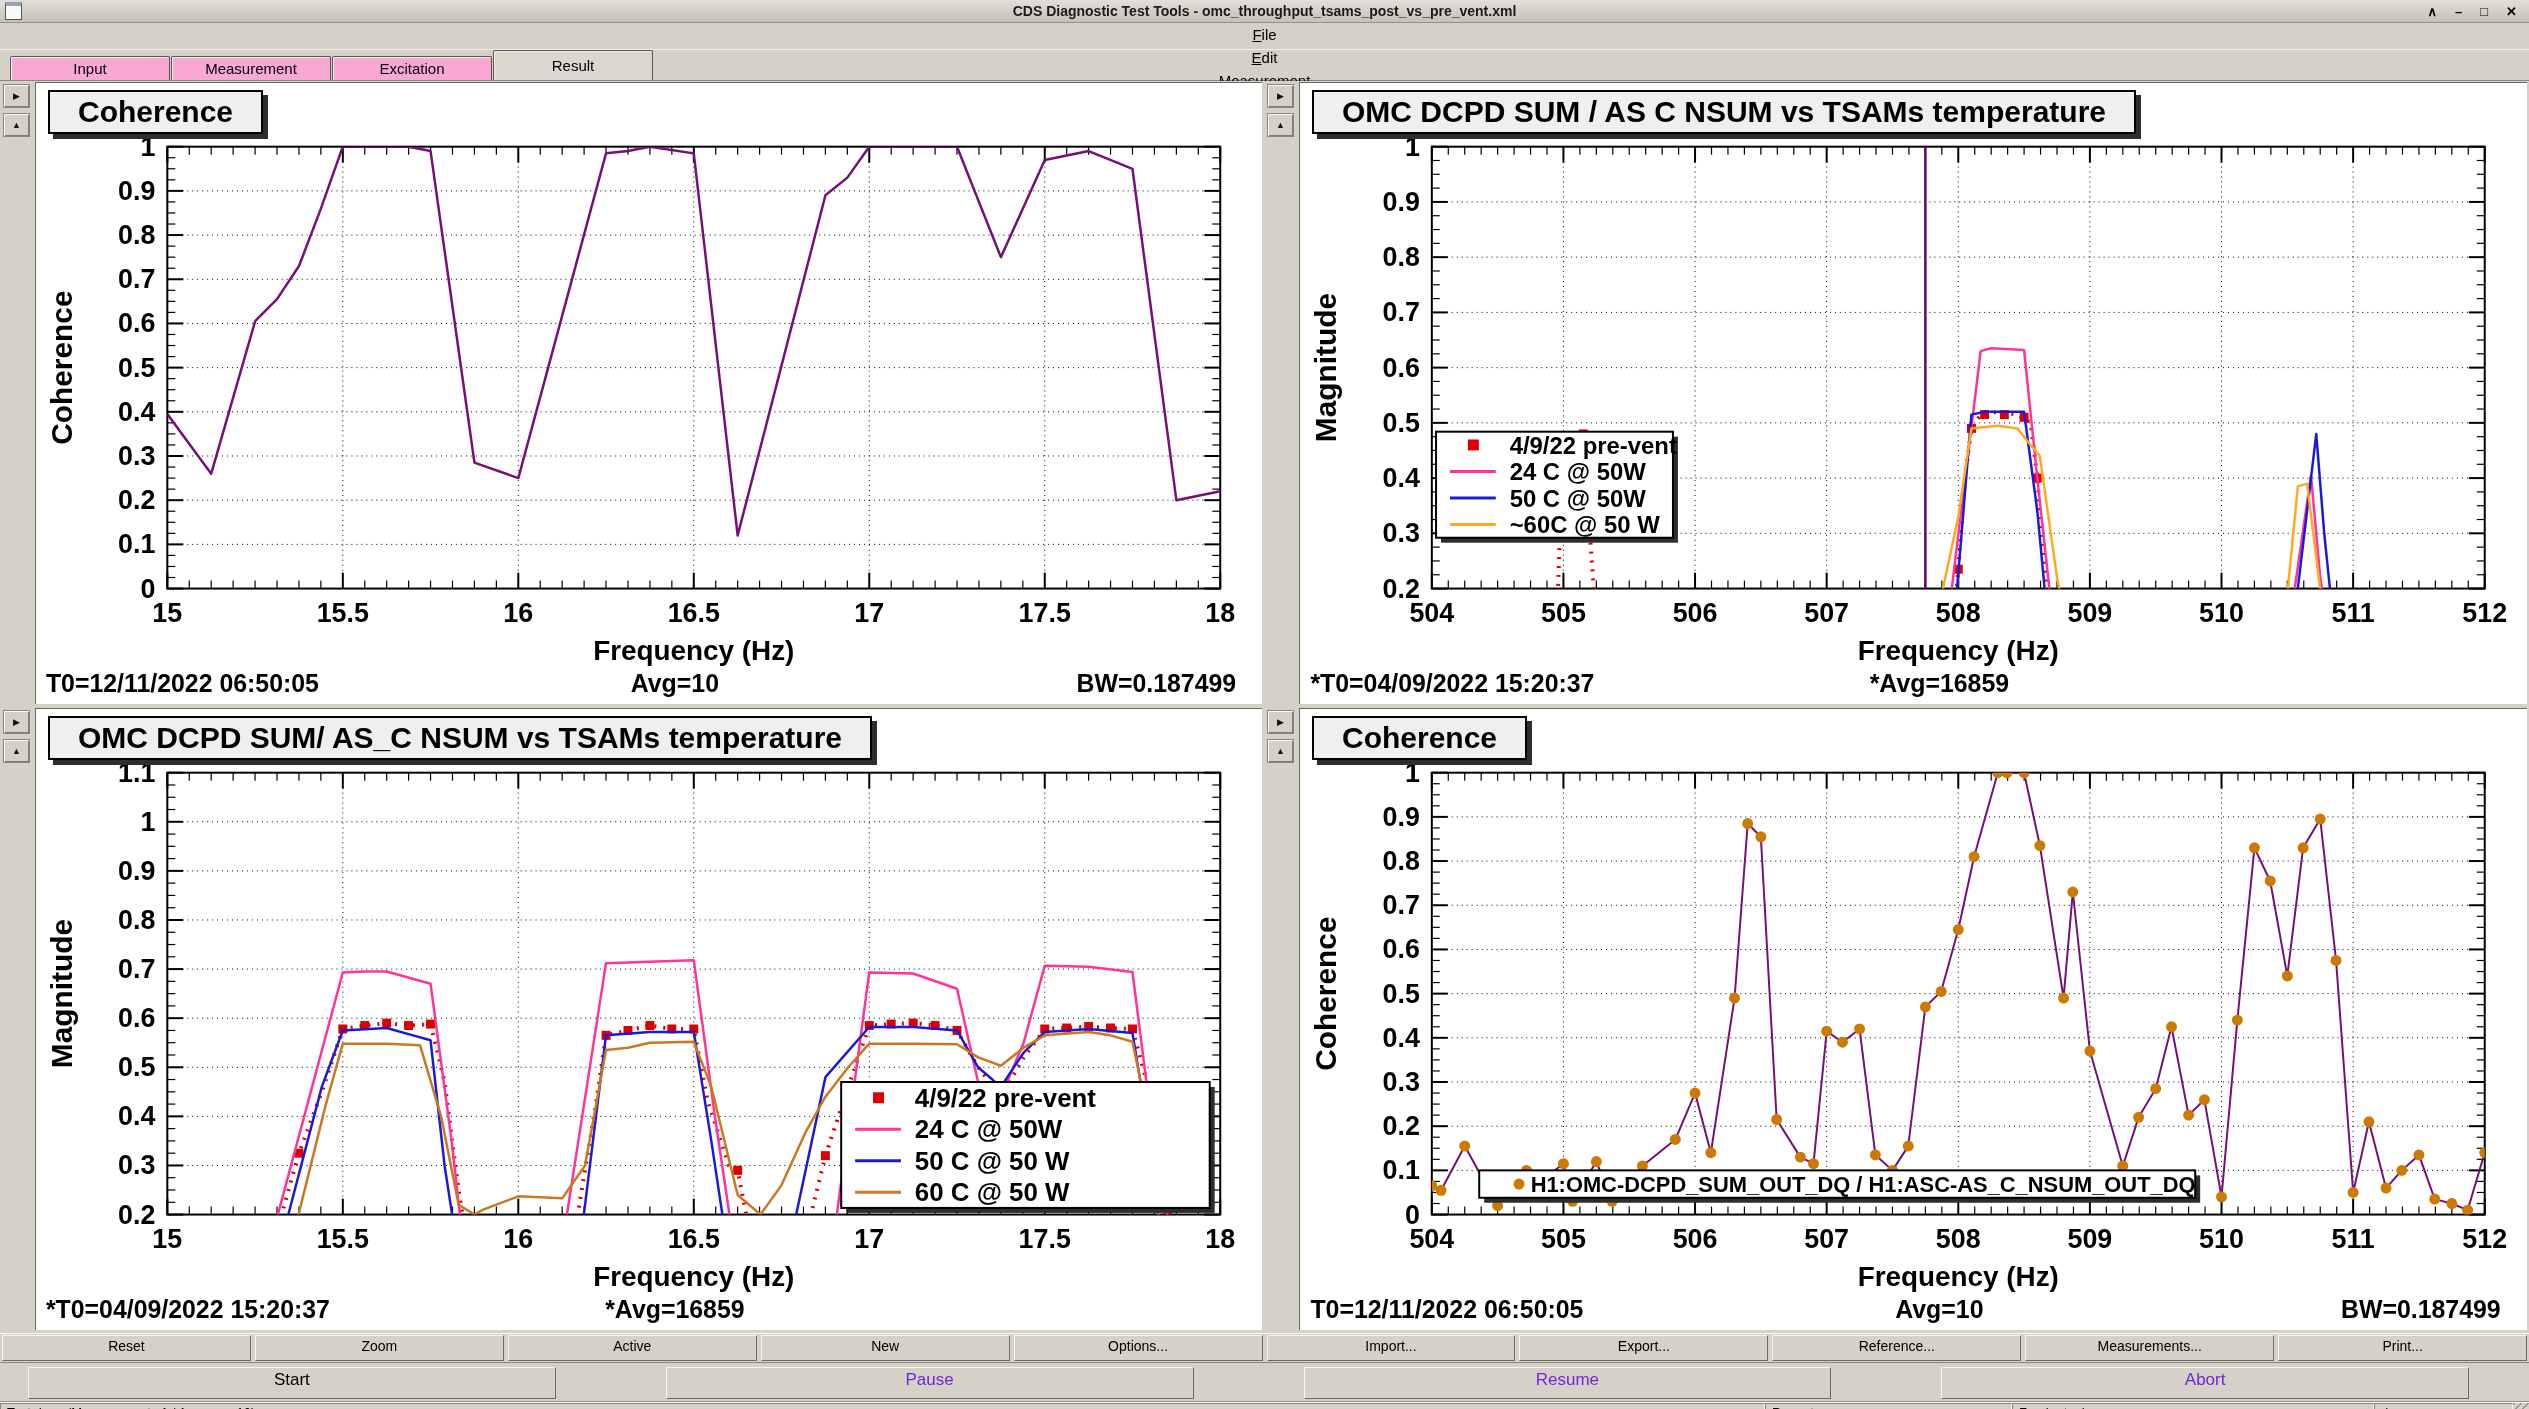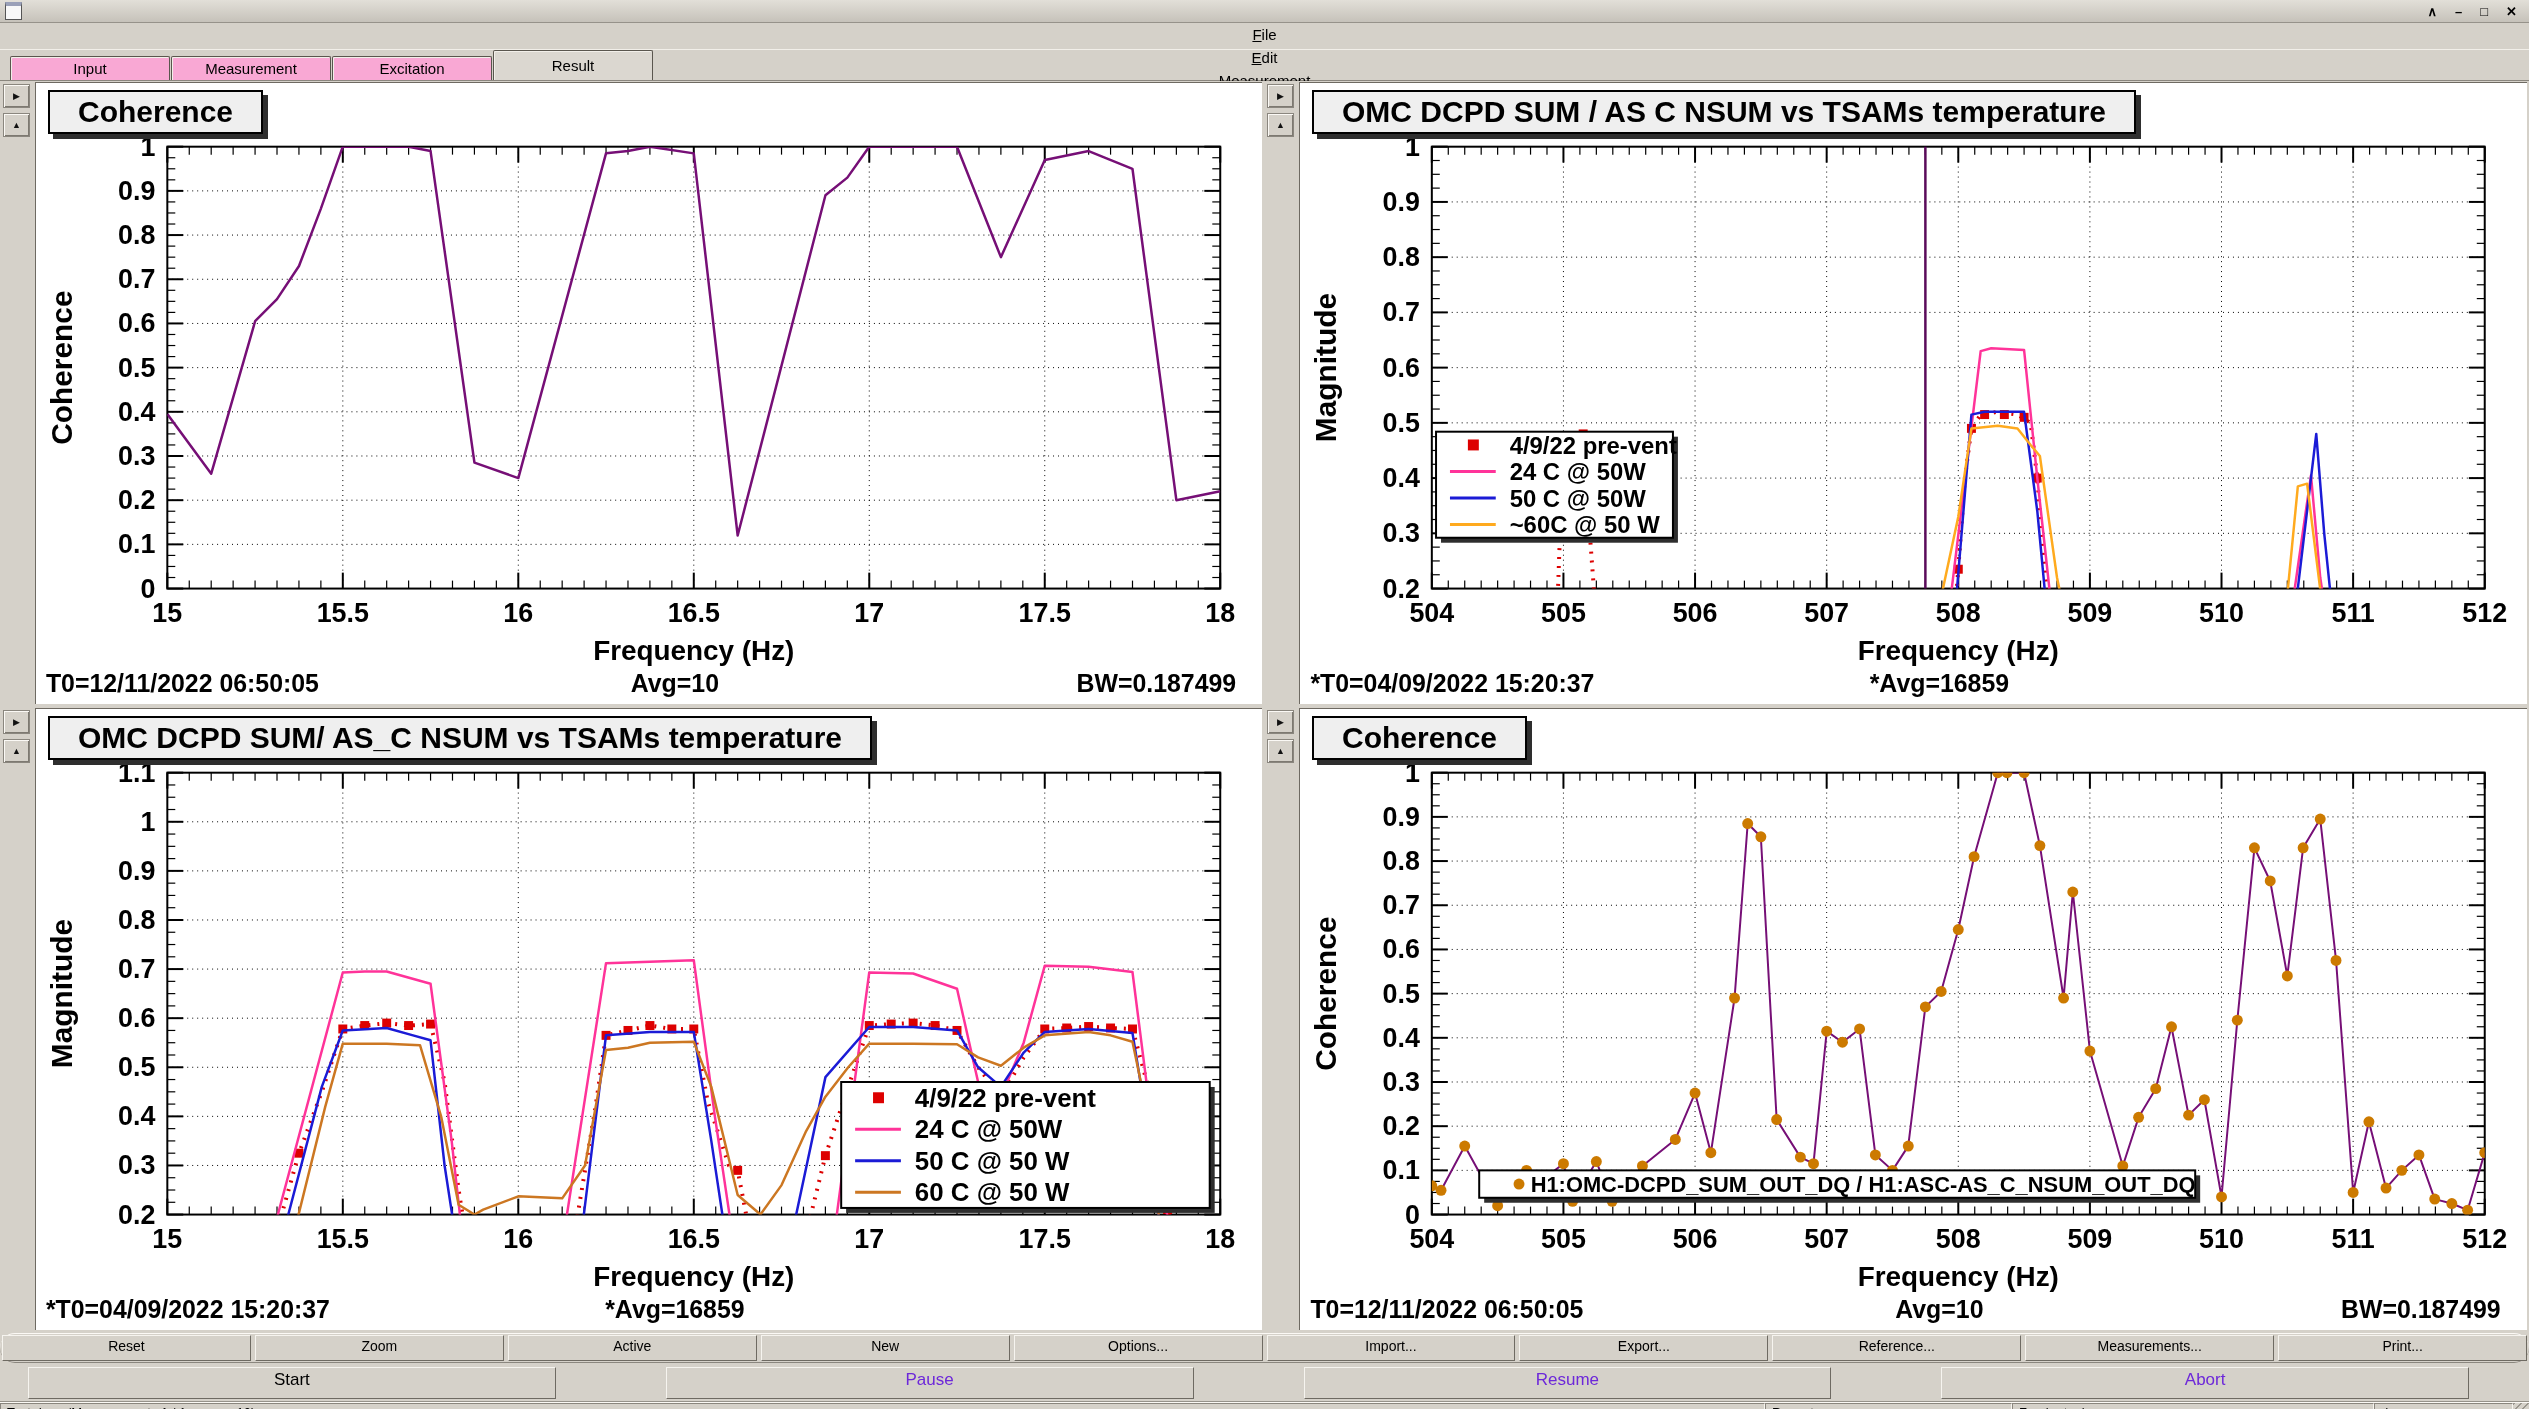--- a/index.html
+++ b/index.html
@@ -22,37 +22,38 @@
   
   .main{display:grid;grid-template-columns:1264px 1265px;grid-template-rows:626px 626px;height:1252px;background:#d5d1c9;}
   .quad{position:relative;background:#d5d1c9;}
   .strip{position:absolute;left:3px;top:3px;width:30px;bottom:3px;}
   .mini-btn{width:25px;height:22px;background:#d5d1c9;border:1px solid #8a867e;box-shadow:inset 1px 1px 0 #fbf9f5, inset -1px -1px 0 #7d7971;margin-bottom:5px;display:flex;align-items:center;justify-content:center;font-size:9px;color:#111;}
   .panel{position:absolute;left:35px;top:1px;right:2px;bottom:3px;background:#ffffff;border-left:1px solid #6e6a62;border-top:1px solid #6e6a62;}
   .plot-title{position:absolute;top:7px;left:12px;background:#efefef;border:2px solid #000;box-shadow:5px 5px 0 #2e2e2e;padding:3px 28px;font-size:30px;font-weight:bold;white-space:nowrap;z-index:3;}
   svg.chart{position:absolute;left:0;top:0;width:100%;height:100%;}
   .chart text{font-family:"Liberation Sans","DejaVu Sans",sans-serif;font-weight:bold;fill:#000;}
   
-  .toolbar{height:26px;display:flex;background:#d5d1c9;border-top:1px solid #fbf9f5;border-bottom:1px solid #8a867e;padding:1px 2px;gap:4px;border-radius:15px;}
+  .toolbar{height:26px;display:flex;background:#d5d1c9;border-top:1px solid #fbf9f5;border-bottom:1px solid #8a867e;padding:1px 2px;gap:4px;}
   .tb-btn{flex:1;background:#d5d1c9;border:1px solid;border-color:#f6f4ef #6e6a62 #6e6a62 #f6f4ef;font-size:14px;text-align:center;line-height:21px;}
   
   .controlrow{height:32px;display:flex;background:#d5d1c9;padding:4px 60px 2px 28px;gap:110px;border-bottom:1px solid #96928a;}
   .ctrl-btn{flex:1;background:#d5d1c9;border:1px solid;border-color:#f6f4ef #6e6a62 #6e6a62 #f6f4ef;font-size:17px;text-align:center;line-height:24px;}
   .ctrl-btn.disabled{color:#6d28d9;}
   
   .statusbar{height:20px;display:flex;background:#d5d1c9;border-top:1px solid #fbf9f5;font-size:13px;}
   .sb-cell{border:1px solid;border-color:#8a867e #f6f4ef #f6f4ef #8a867e;padding:0 6px;line-height:17px;white-space:nowrap;overflow:hidden;}
   .sb-left{flex:1;}
   .sb-grip{width:16px;background:repeating-linear-gradient(135deg,#9a968e 0 2px,#d5d1c9 2px 5px);}
 </style>
 </head>
 <body>
 
 <div class="titlebar">
   <div class="win-icon"></div>
+  <div class="title">CDS Diagnostic Test Tools - omc_throughput_tsams_post_vs_pre_vent.xml</div>
   <div class="win-btns" id="win-btns">
       <div class="win-btn">∧</div>
       <div class="win-btn">–</div>
       <div class="win-btn">□</div>
       <div class="win-btn">✕</div>
     </div>
 </div>
 
 <div class="menubar" id="menubar">
     <div class="menu-item"><span class="fl">F</span>ile</div>

